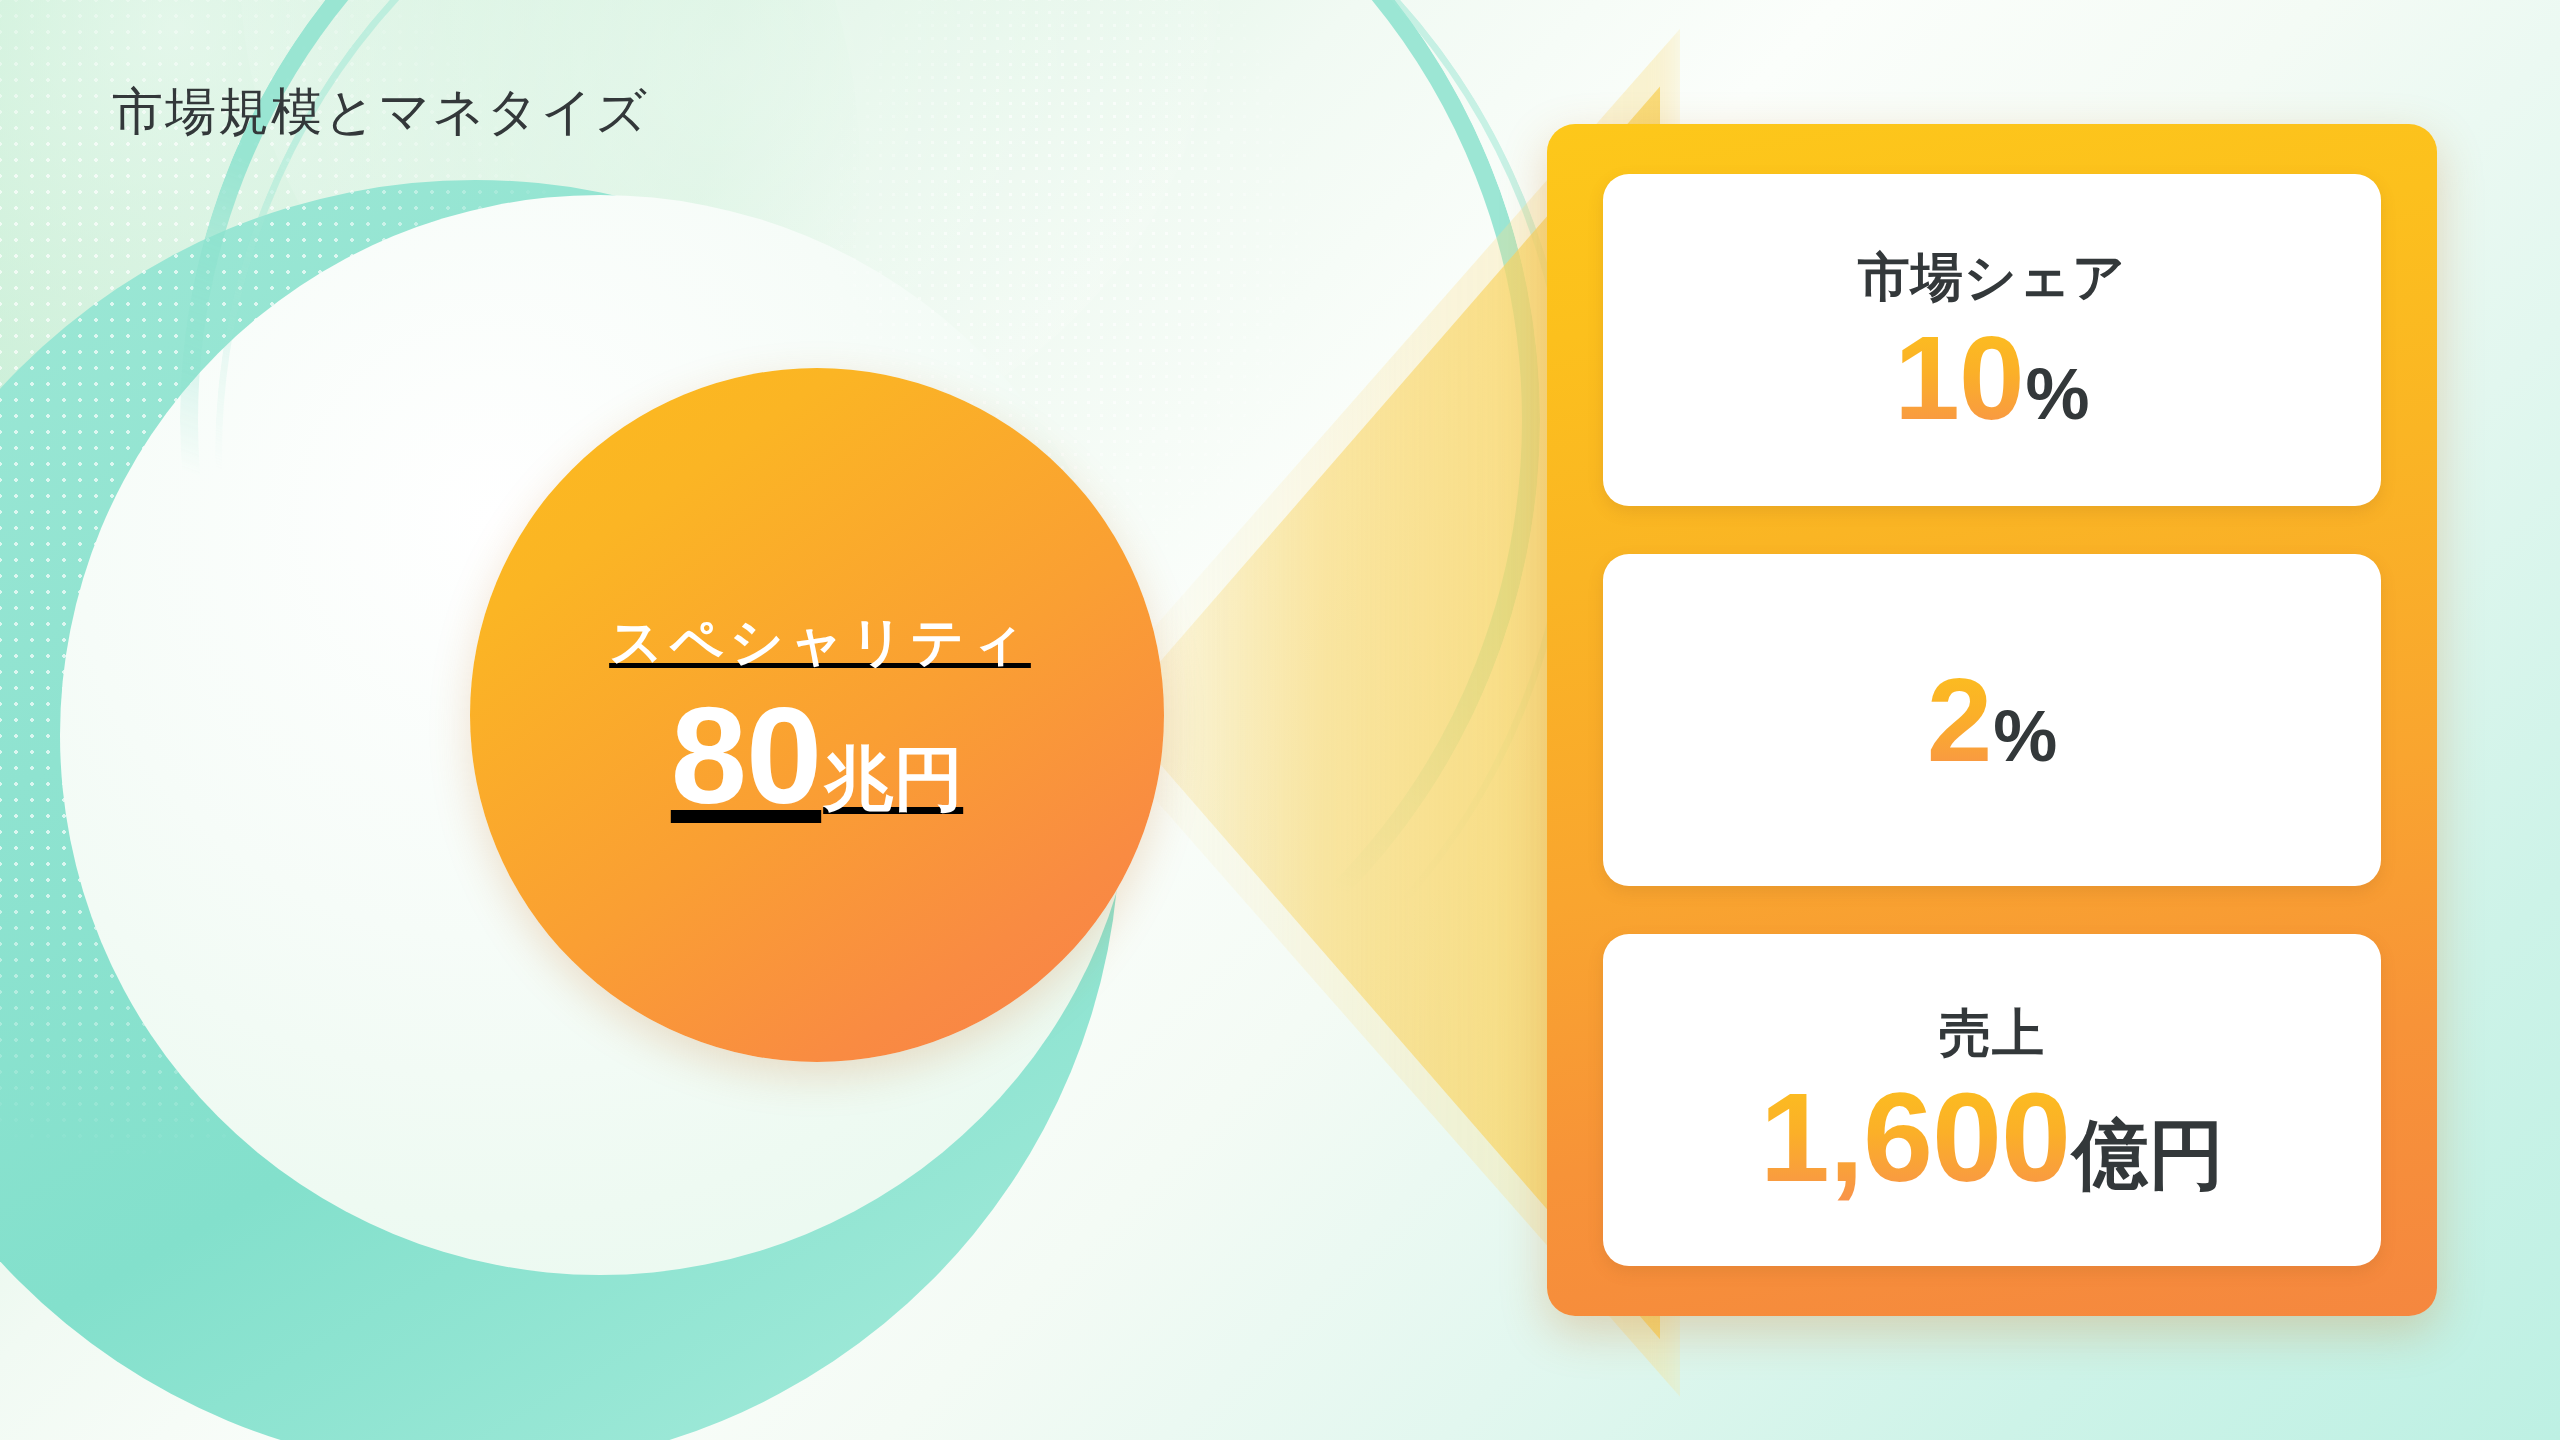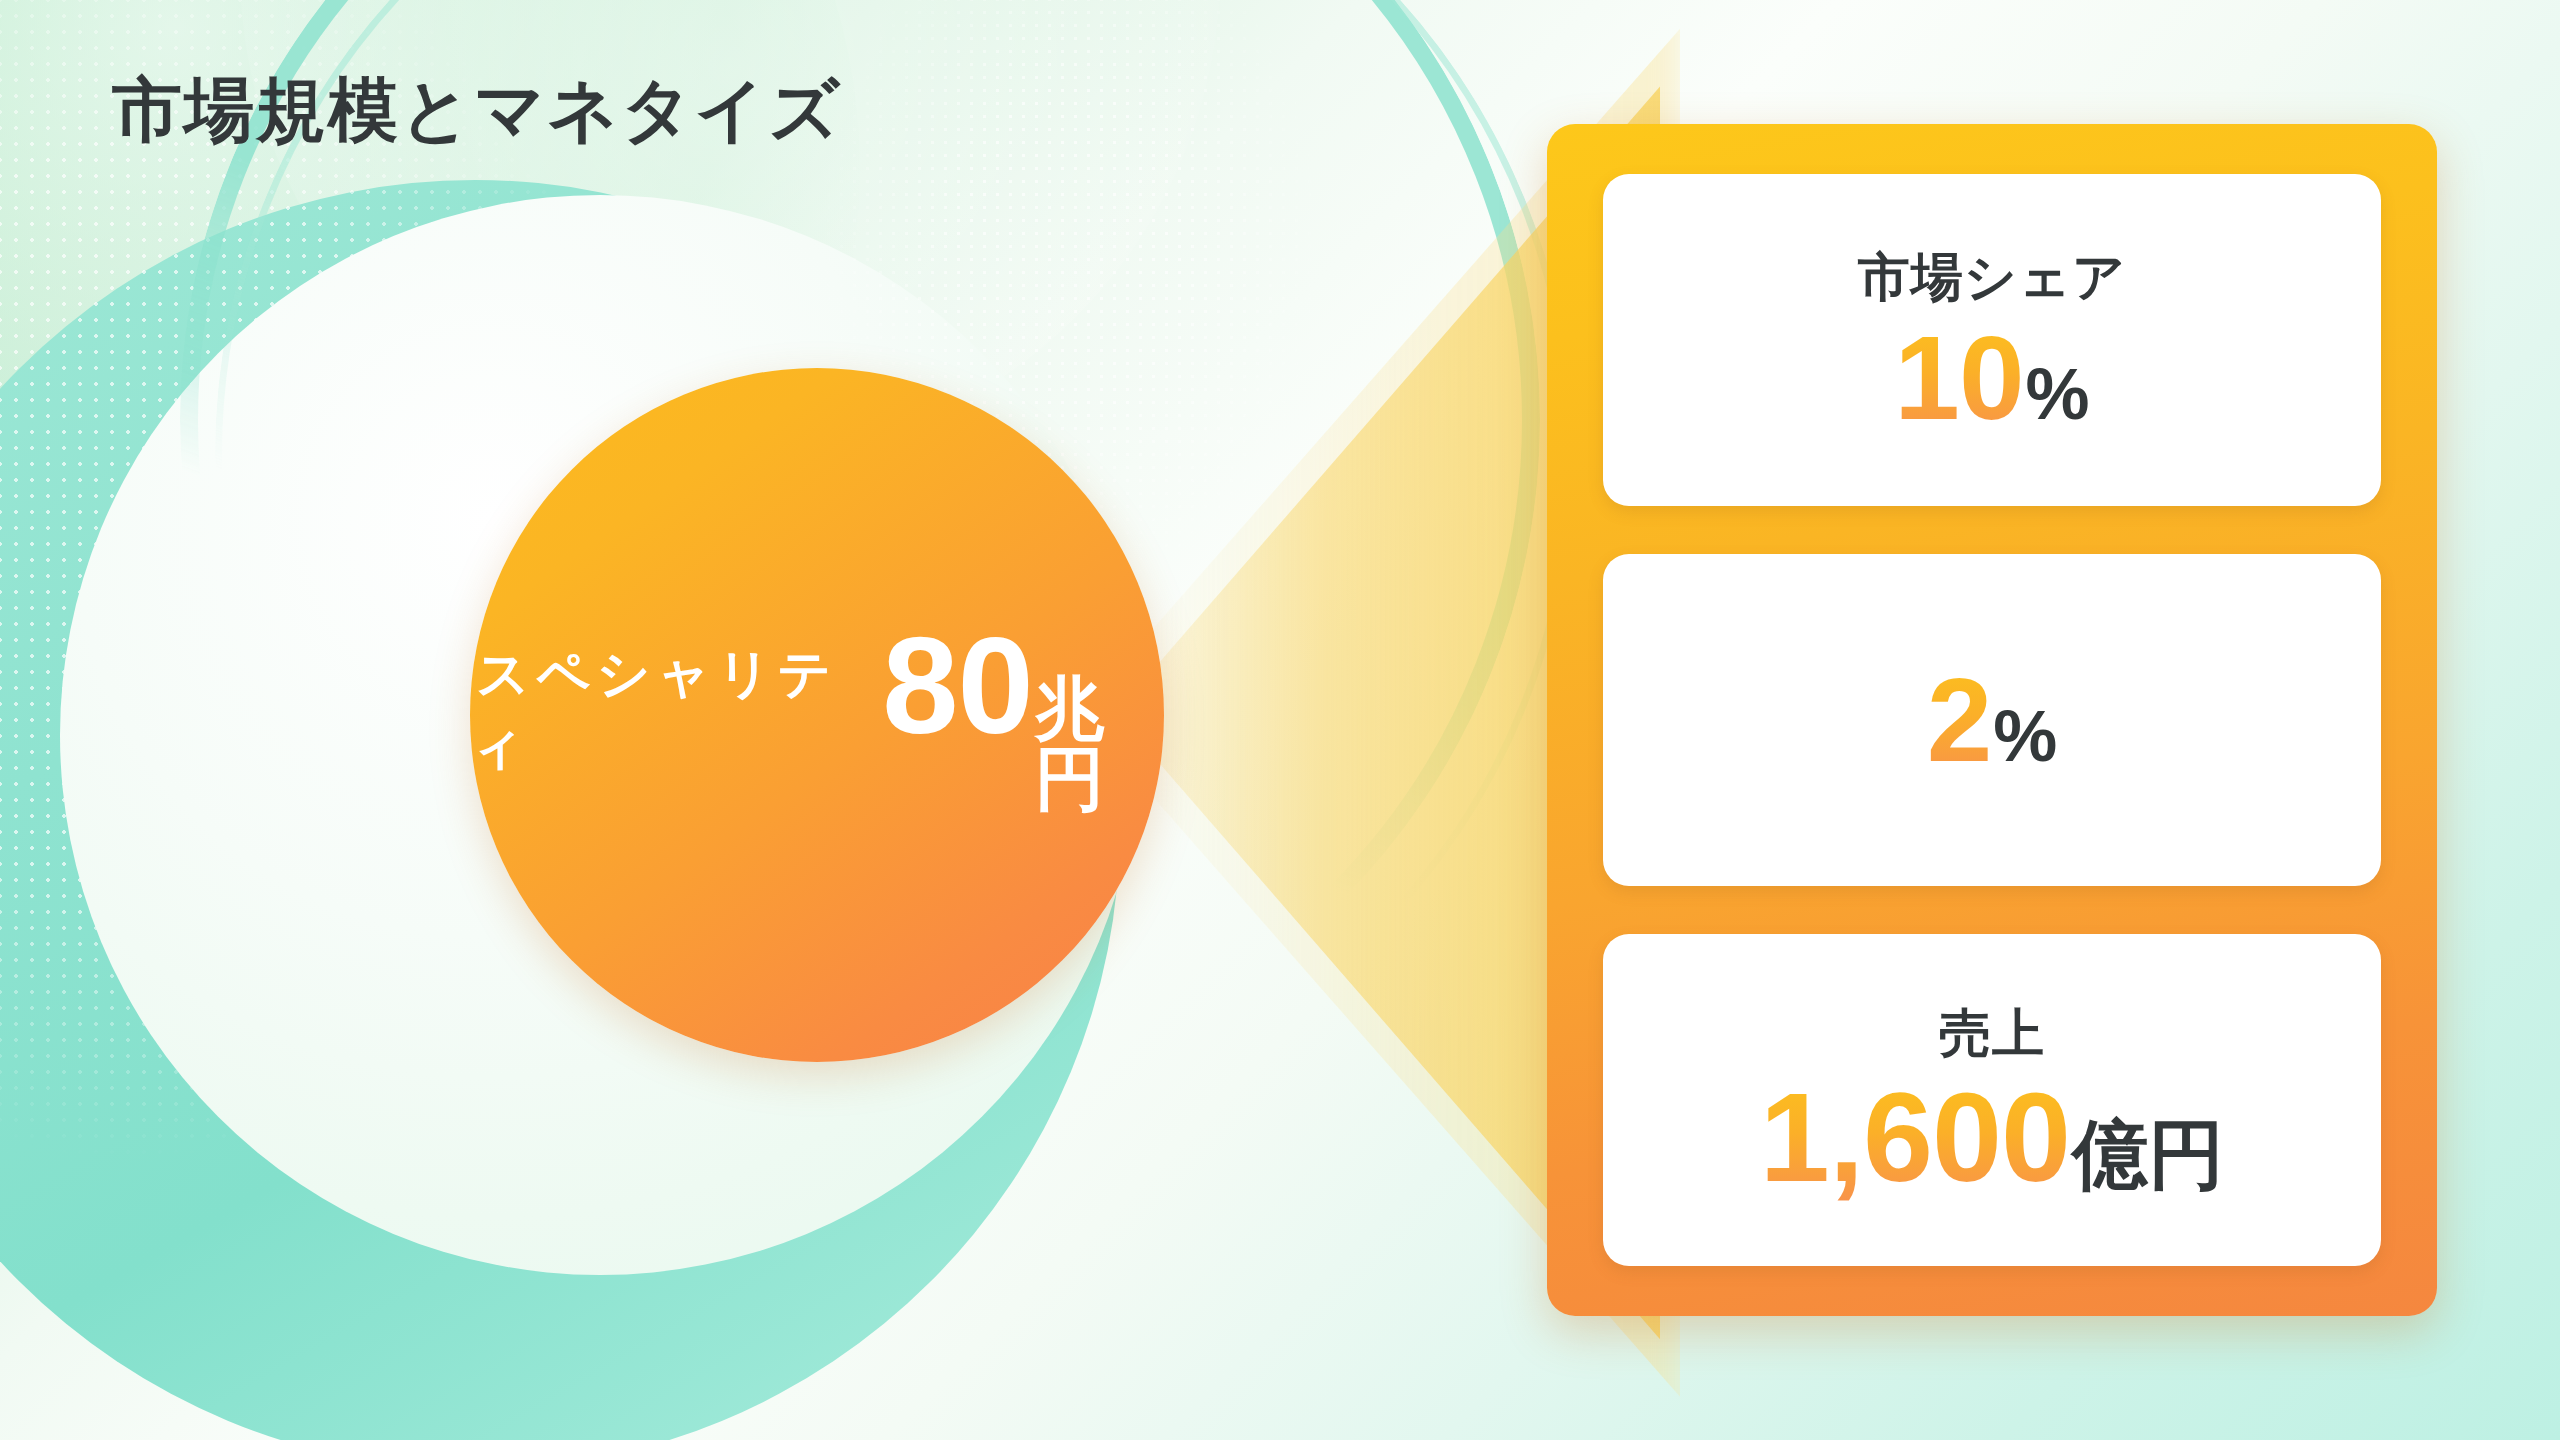--- a/index.html
+++ b/index.html
@@ -100,41 +100,42 @@
   .beam-soft {
     left:1080px; top:0px; width:600px; height:1440px;
     clip-path: polygon(3% 51%, 3% 48%, 100% 2%, 100% 97%);
     background:linear-gradient(90deg, rgba(250,225,150,0) 0%, rgba(250,224,145,0.28) 55%, rgba(250,222,135,0.38) 100%);
     filter:blur(16px);
   }
 
   
   .title {
     position:absolute;
-    left:112px; top:72px;
-    font-size:70px;
-    font-weight:700;
+    left:112px; top:84px;
+    font-size:51px;
+    font-weight:400;
     color:#33383a;
     letter-spacing:2px;
     line-height:1.1;
     white-space:nowrap;
   }
 
   
   .main-circle {
     position:absolute;
     left:470px; top:368px;
     width:694px; height:694px;
     border-radius:50%;
     background:linear-gradient(145deg, #fcbb1e 0%, #fbb524 22%, #fa9f33 55%, #f98b42 80%, #f87f4a 100%);
     box-shadow:0 14px 42px rgba(200,120,40,0.22);
     display:flex;
-    flex-direction:row;
+    flex-direction:column;
     align-items:center;
     justify-content:center;
+    text-decoration:underline;
   }
   .mc-label {
     color:#ffffff;
     font-size:53px;
     font-weight:700;
     letter-spacing:6px;
     margin-bottom:8px;
     text-indent:6px;
   }
   .mc-value-row {

